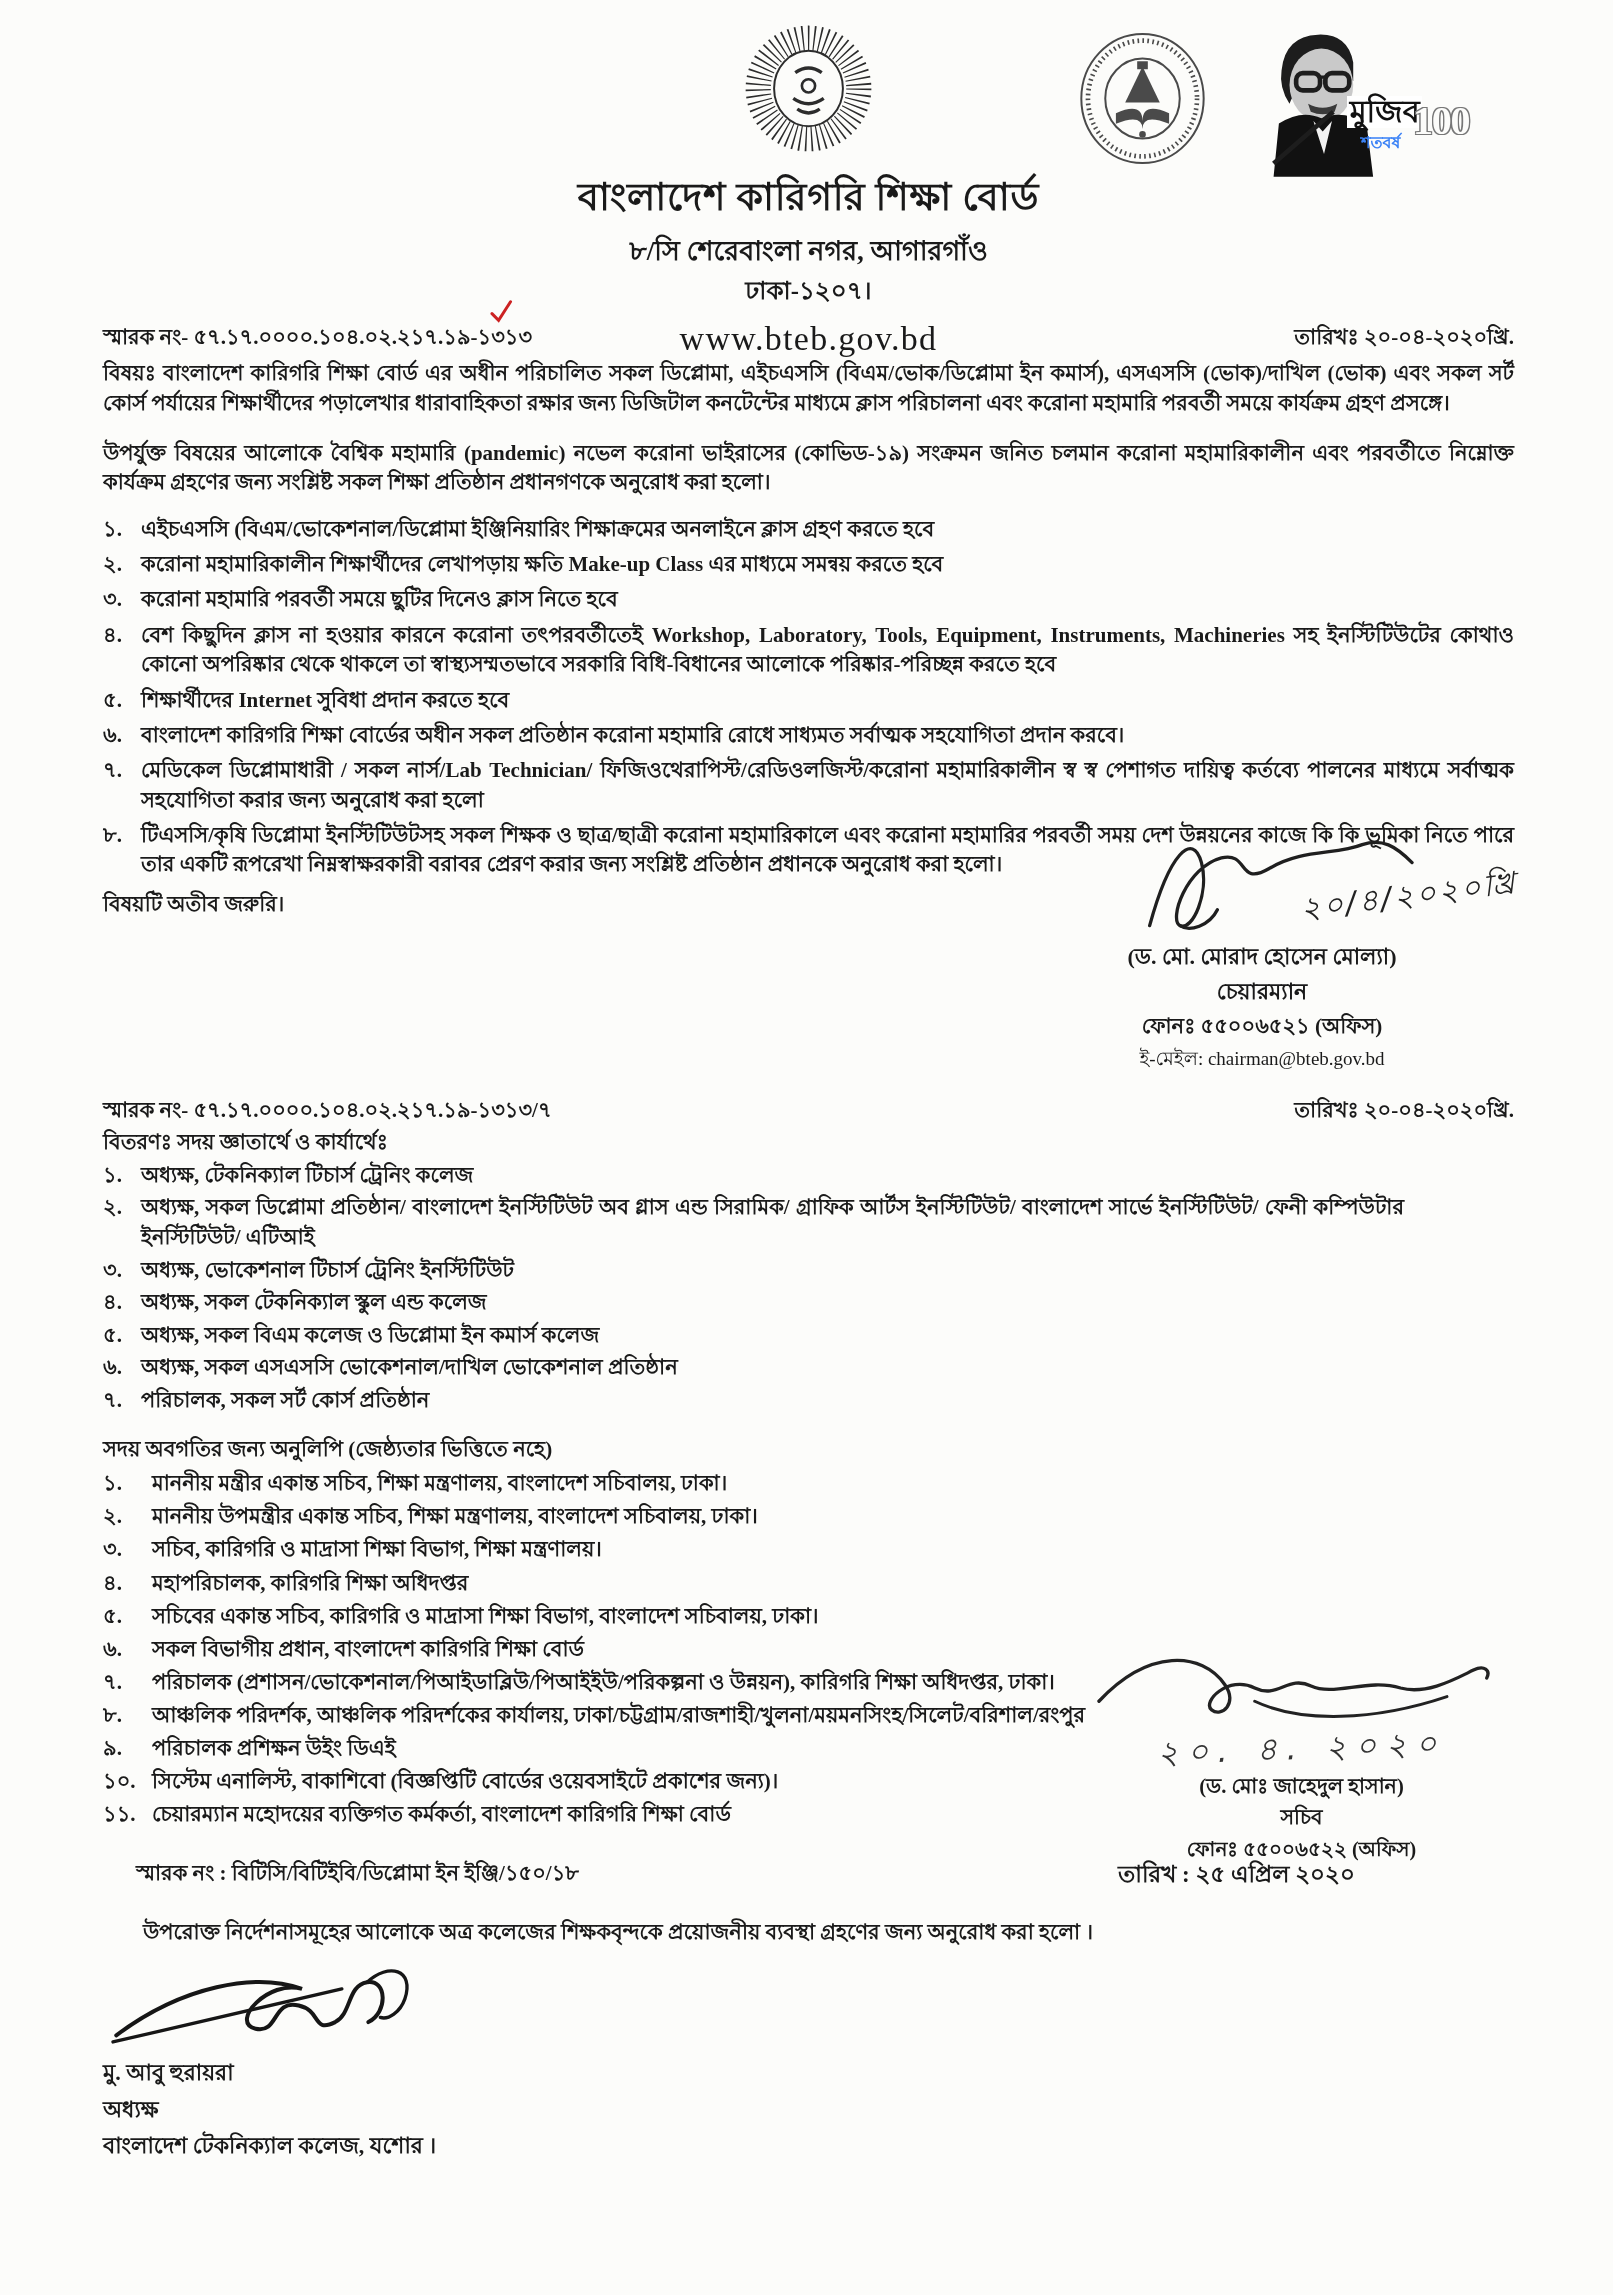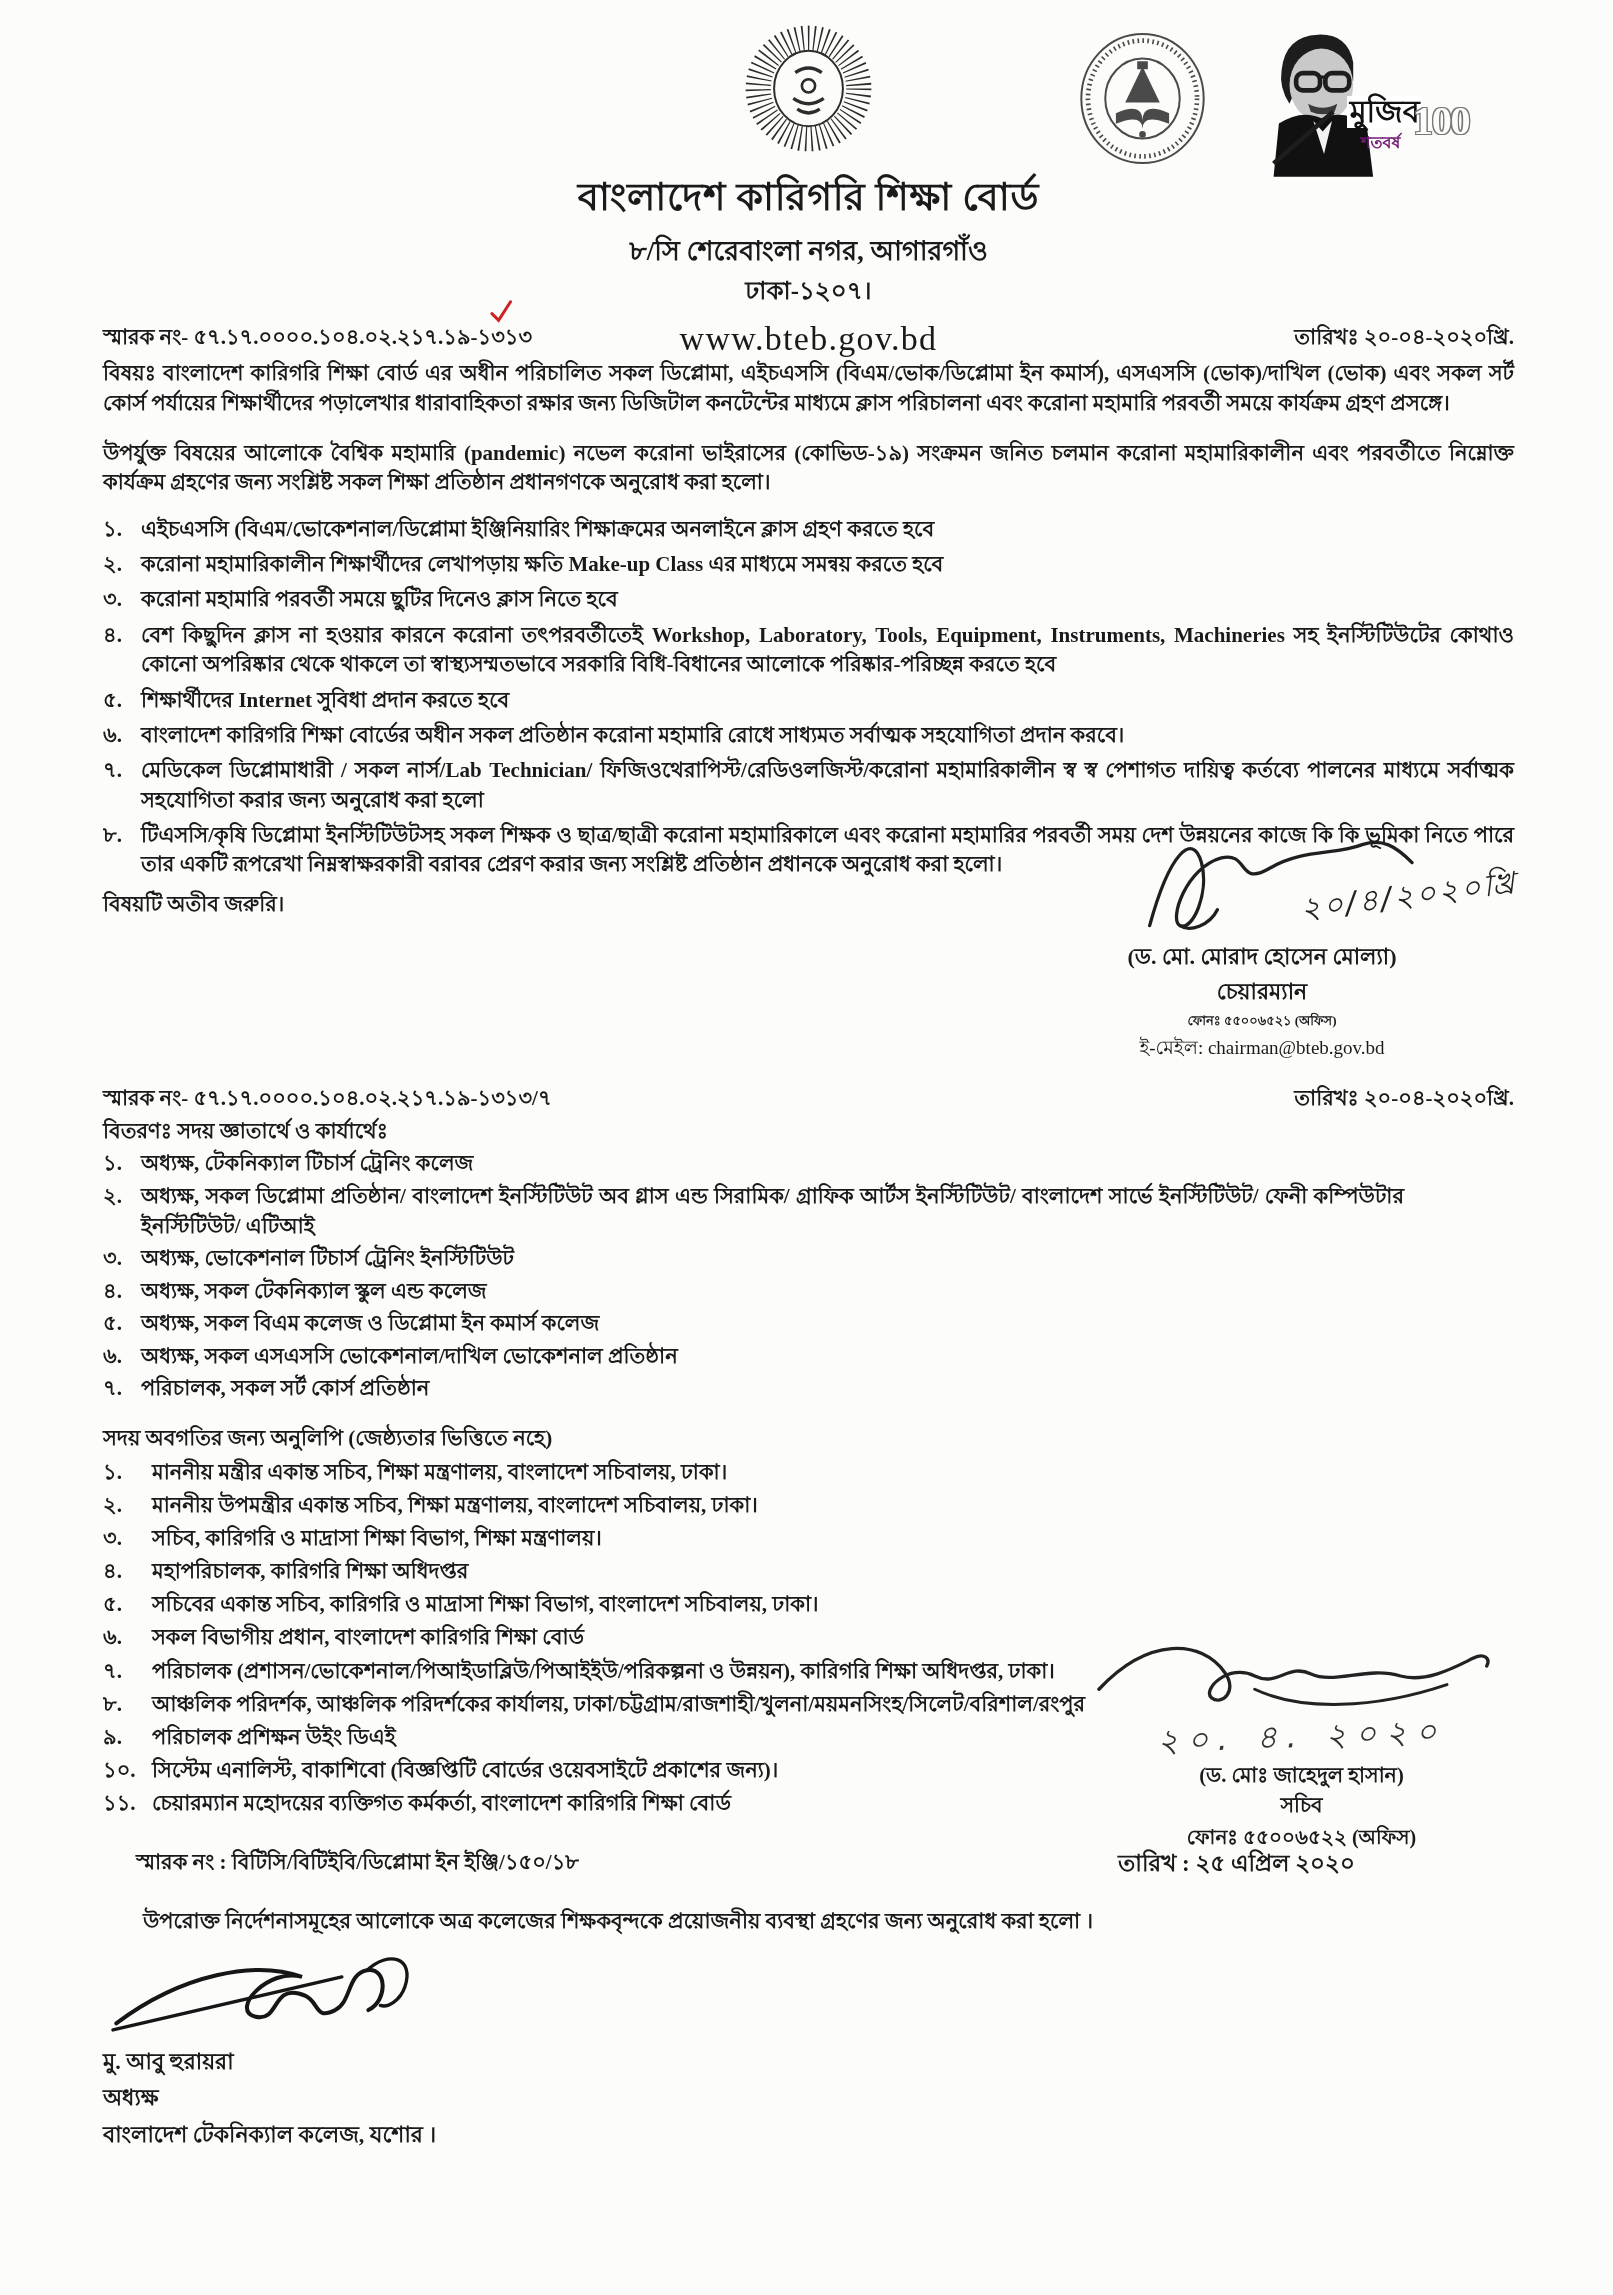--- a/index.html
+++ b/index.html
@@ -13,21 +13,21 @@
   
   .hdr{position:relative;text-align:center;height:300px;}
   .seal-center{display:inline-block;margin-top:2.7px;}
   .org-title{font-size:38px;font-weight:bold;letter-spacing:0.7px;margin-top:1.3px;}
   .addr{font-size:27px;font-weight:bold;margin-top:6.6px;}
   .addr2{font-size:24.6px;font-weight:bold;margin-top:4px;}
   .website{font-size:34px;margin-top:6px;letter-spacing:1.3px;}
   .seal-right{position:absolute;top:18.6px;right:305px;}
   .mujib{position:absolute;top:10.6px;right:40px;width:219px;height:166px;text-align:center;}
   .mujib .word1{position:absolute;left:92px;top:72px;font-size:30.5px;font-weight:bold;color:#111;background:#fff;padding:0 2.7px;line-height:1.05;}
-  .mujib .word2{position:absolute;left:106px;top:108px;font-size:16px;font-weight:bold;color:#701a75;}
+  .mujib .word2{position:absolute;left:106px;top:108px;font-size:16px;font-weight:bold;color:#3b82f6;}
   .mujib .num100{position:absolute;left:158px;top:69px;font-size:40px;font-weight:bold;color:#fcfcfa;
     text-shadow:-1.3px -1.3px 0 #777,1.3px -1.3px 0 #777,-1.3px 1.3px 0 #777,1.3px 1.3px 0 #777;letter-spacing:-1.3px;}
   
   .memo-row{display:flex;justify-content:space-between;font-weight:bold;margin-top:9.3px;}
   .memo-row .rt{white-space:nowrap;}
   .subject{font-weight:bold;text-align:justify;margin:6.6px 0 0 0;}
   .intro{margin:20px 0 0 0;text-align:justify;font-weight:bold;}
   
   .dlist{margin-top:17px;}
   .li{display:flex;margin-bottom:5.3px;font-weight:bold;}
@@ -35,21 +35,21 @@
   .li .txt{flex:1;text-align:justify;}
   .urgent{font-weight:bold;margin:9.3px 0 0 0;}
   
   .sign-block{text-align:center;}
   .chairman{width:504px;margin-left:auto;margin-top:-93px;position:relative;}
   .sig-wrap{position:relative;height:113px;}
   .hand-date{position:absolute;right:-4px;top:48px;font-size:30.5px;font-style:italic;
     font-family:"DejaVu Sans",sans-serif;transform:rotate(-7deg);color:#222;letter-spacing:2.7px;white-space:nowrap;}
   .sig-name{font-weight:bold;font-size:22px;margin-top:1.3px;}
   .sig-role{font-weight:bold;font-size:22px;margin-top:4px;}
-  .sig-phone{font-weight:bold;font-size:13px;margin-top:5.3px;}
+  .sig-phone{font-weight:bold;font-size:21px;margin-top:5.3px;}
   .sig-email{font-size:19px;margin-top:4px;}
   
   .memo2{position:relative;margin-top:22.6px;}
   .dist-head{font-weight:bold;margin-top:2.7px;}
   .plist .li{margin-bottom:2.7px;font-weight:bold;}
   .plist{margin-top:2.7px;max-width:1301px;}
   .cc-head{font-weight:bold;margin-top:20px;}
   .cclist{margin-top:4px;max-width:1321px;}
   .cclist .li{margin-bottom:3.3px;font-weight:bold;}
   .cclist .num{width:49px;}

